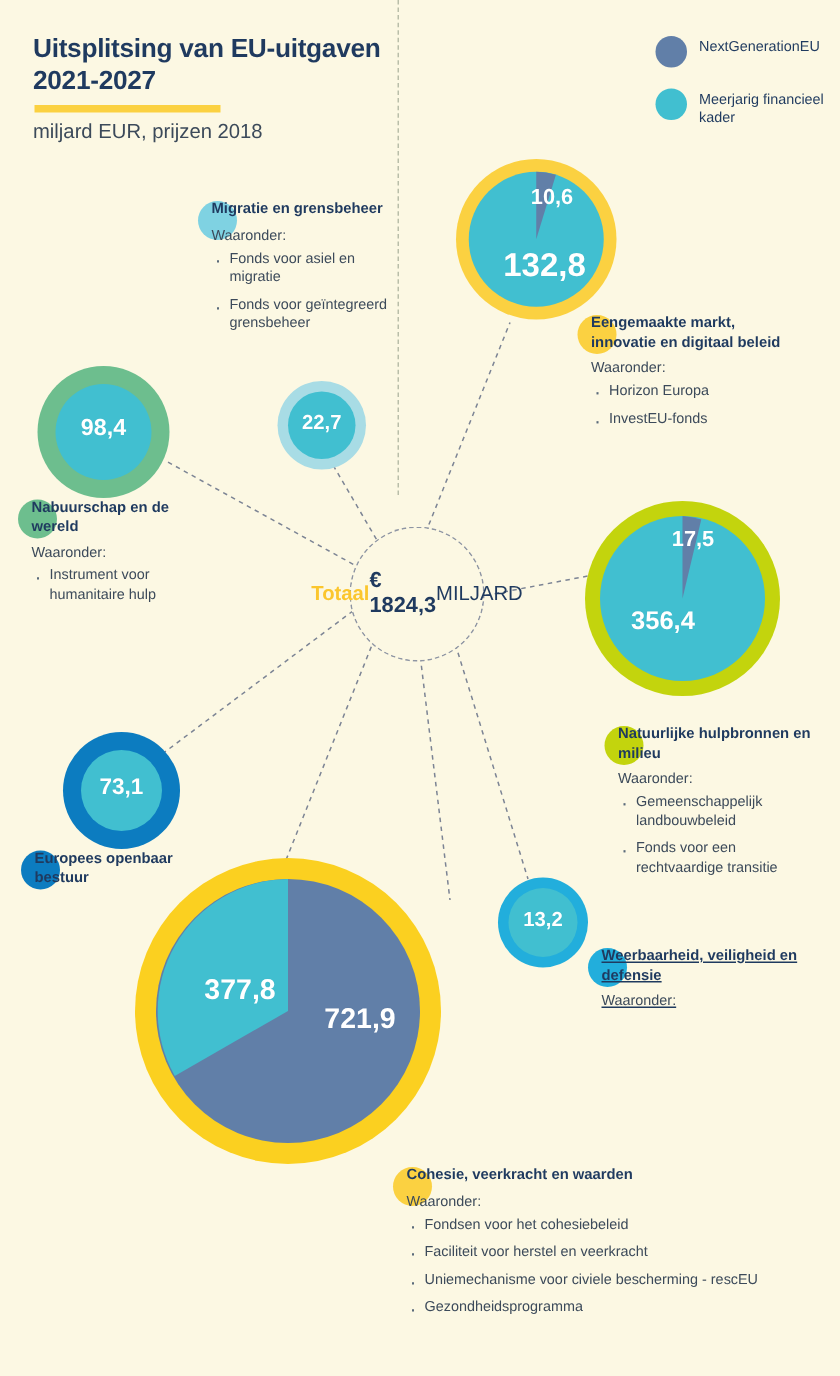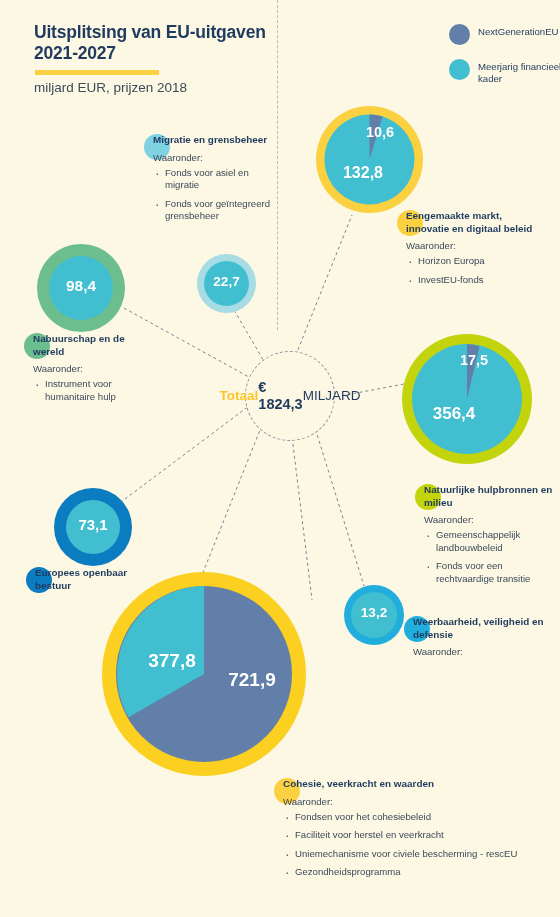--- a/index.html
+++ b/index.html
@@ -4,21 +4,21 @@
 <style>
   html,body{margin:0;padding:0;}
   body{
     width:560px;height:917px;
     background:#FCF8E3;
     font-family:"Liberation Sans", sans-serif;
     position:relative;
     overflow:hidden;
     color:#1F3A5F;
   }
-  .stage{position:absolute;left:0;top:0;width:494px;height:917px;margin-left:12px;}
+  .stage{position:absolute;left:0;top:0;width:494px;height:917px;}
   svg.wires{position:absolute;left:0;top:0;width:560px;height:917px;pointer-events:none;}
 
   
   .title{
     position:absolute;left:22px;top:22px;width:250px;
     font-size:17.5px;font-weight:bold;line-height:1.22;
     color:#1F3A5F;letter-spacing:-0.2px;
   }
   .title-rule{
     position:absolute;left:23px;top:70px;width:124px;height:5px;
@@ -123,21 +123,21 @@
     <div class="total-u">MILJARD</div>
   </div>
 
   <div class="node" style="left:304px;top:106px;width:107px;height:107px;">
     <div class="ring" style="left:0;top:0;width:107px;height:107px;background:#FBD141;"></div>
     <svg width="107" height="107" style="position:absolute;left:0;top:0;">
       <circle cx="53.5" cy="53.5" r="45" fill="#41BFD0"></circle>
       <path d="M53.5 53.5 L53.5 8.5 A45 45 0 0 1 66.6 10.5 Z" fill="#617FA8"></path>
     </svg>
     <div class="val" style="left:34px;top:18px;width:60px;font-size:14.5px;">10,6</div>
-    <div class="val" style="left:8px;top:58px;width:78px;font-size:16px;">132,8</div>
+    <div class="val" style="left:20px;top:58px;width:78px;font-size:22px;">132,8</div>
   </div>
 
   <div class="node" style="left:185px;top:254px;width:59px;height:59px;">
     <div class="ring" style="left:0;top:0;width:59px;height:59px;background:#A8DCE5;"></div>
     <div class="core" style="left:7px;top:7px;width:45px;height:45px;"></div>
     <div class="val" style="left:0;top:20px;width:59px;font-size:13.5px;">22,7</div>
   </div>
 
   <div class="node" style="left:25px;top:244px;width:88px;height:88px;">
     <div class="ring" style="left:0;top:0;width:88px;height:88px;background:#6DBE8E;"></div>
@@ -214,21 +214,21 @@
       <li>Gemeenschappelijk landbouwbeleid</li>
       <li>Fonds voor een rechtvaardige transitie</li>
     </ul>
   </div>
 
   <div class="ann" style="left:14px;top:567px;width:120px;">
     <div class="ann-bullet" style="background:#0C7CC0;"></div>
     <div class="ann-title">Europees openbaar bestuur</div>
   </div>
 
-  <div class="ann" style="left:392px;top:616px;width:148px;">
+  <div class="ann" style="left:392px;top:632px;width:148px;text-decoration:underline;">
     <div class="ann-bullet" style="background:#22AEDC;"></div>
     <div class="ann-title">Weerbaarheid, veiligheid en defensie</div>
     <div class="ann-sub">Waaronder:</div>
   </div>
 
   <div class="ann" style="left:262px;top:778px;width:250px;">
     <div class="ann-bullet" style="background:#FBD141;"></div>
     <div class="ann-title">Cohesie, veerkracht en waarden</div>
     <div class="ann-sub">Waaronder:</div>
     <ul class="ann-list">

